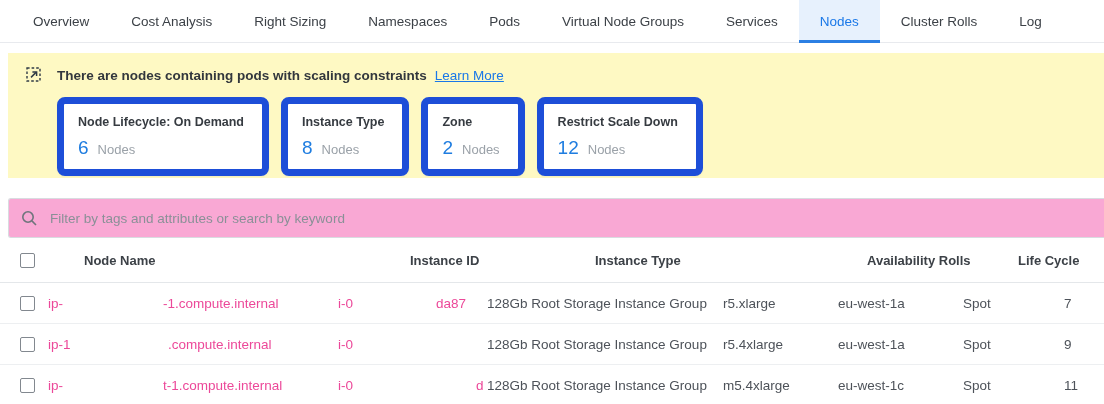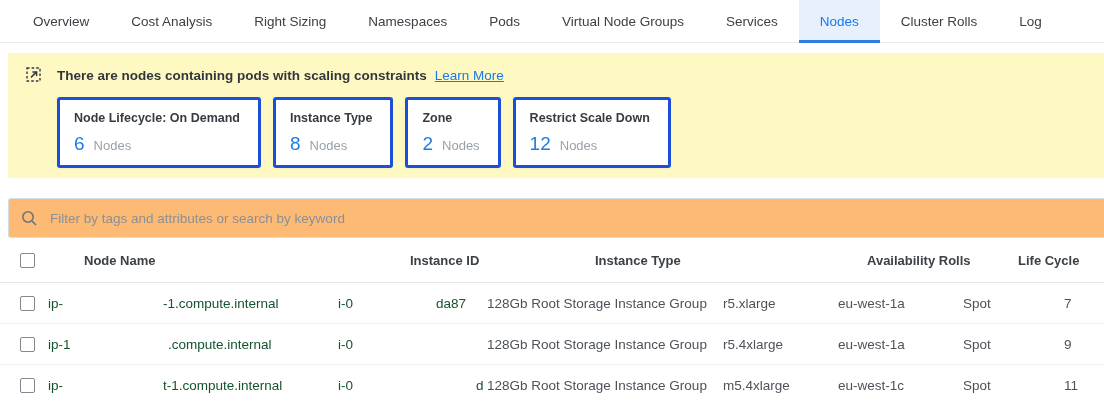--- a/index.html
+++ b/index.html
@@ -13,38 +13,38 @@
   .tab{display:flex;align-items:center;padding:0 21px;font-size:13.5px;color:#3c4147;position:relative;cursor:pointer;white-space:nowrap;}
   .tab.active{background:#e7f1fd;color:#1a78e8;}
   .tab.active::after{content:"";position:absolute;left:0;right:0;bottom:-1px;height:3px;background:#2b7fe3;}
   
   .banner{margin:10px 0 0 8px;background:#fef9c3;padding:13px 0 20px 17px;box-sizing:border-box;height:125px;}
   .banner-head{display:flex;align-items:center;}
   .banner-icon{width:18px;height:18px;flex:0 0 auto;}
   .banner-msg{margin-left:14px;font-size:13.5px;font-weight:bold;color:#32373d;}
   .banner-link{margin-left:8px;font-size:13.5px;color:#1a78e8;text-decoration:underline;cursor:pointer;}
   .cards{display:flex;gap:12px;margin:13px 0 0 32px;}
-  .card{background:#fff;border:3px solid #1d4ed8;border-radius:3px;padding:11px 18px 12px 14px;box-shadow:0 1px 2px rgba(60,70,80,.06);}
+  .card{background:#fff;border:7px solid #1d4ed8;border-radius:8px;padding:11px 18px 12px 14px;box-shadow:0 1px 2px rgba(60,70,80,.06);}
   .card-label{font-size:12.5px;font-weight:bold;color:#363b41;white-space:nowrap;}
   .card-count-row{margin-top:9px;display:flex;align-items:baseline;gap:9px;}
   .card-count{color:#1f7de0;font-size:19px;line-height:1;}
   .card-unit{color:#9aa1a8;font-size:13px;}
   
-  .search{margin:20px 0 0 8px;width:calc(100% - 8px);height:40px;border:1px solid #d8dce0;border-radius:3px 0 0 3px;border-right:none;display:flex;align-items:center;padding:0 12px;gap:10px;box-sizing:border-box;background:#fdba74;}
+  .search{margin:20px 0 0 8px;width:calc(100% - 8px);height:40px;border:1px solid #d8dce0;border-radius:3px 0 0 3px;border-right:none;display:flex;align-items:center;padding:0 12px;gap:10px;box-sizing:border-box;background:#f9a8d4;}
   .search svg{flex:0 0 auto;}
   .search input{border:none;outline:none;flex:1;font-size:13.5px;font-family:inherit;color:#3c4147;background:transparent;}
   .search input::placeholder{color:#8a9097;}
   
   .grid{display:grid;grid-template-columns:48px 290px 149px 236px 115px 125px 101px 1fr;align-items:center;}
   .thead{height:44px;border-bottom:1px solid #e4e7ea;font-size:13px;font-weight:bold;color:#3c4147;gap:36px;}
   .trow{height:40px;border-bottom:1px solid #edeff1;font-size:13.5px;color:#4d5259;}
   .cb-cell{padding-left:20px;}
   .checkbox{width:15px;height:15px;border:1px solid #82888f;border-radius:2px;background:#fff;cursor:pointer;box-sizing:border-box;}
   .frag-cell{position:relative;height:100%;display:flex;align-items:center;overflow:hidden;}
-  .blue{color:#14532d;cursor:pointer;}
+  .blue{color:#ec4899;cursor:pointer;}
   .frag-abs{position:absolute;top:50%;transform:translateY(-50%);white-space:nowrap;}
   .cell{white-space:nowrap;overflow:hidden;}
 </style>
 </head>
 <body>
 
 <div class="tabbar">
   <div class="tab">Overview</div>
   <div class="tab">Cost Analysis</div>
   <div class="tab">Right Sizing</div>

